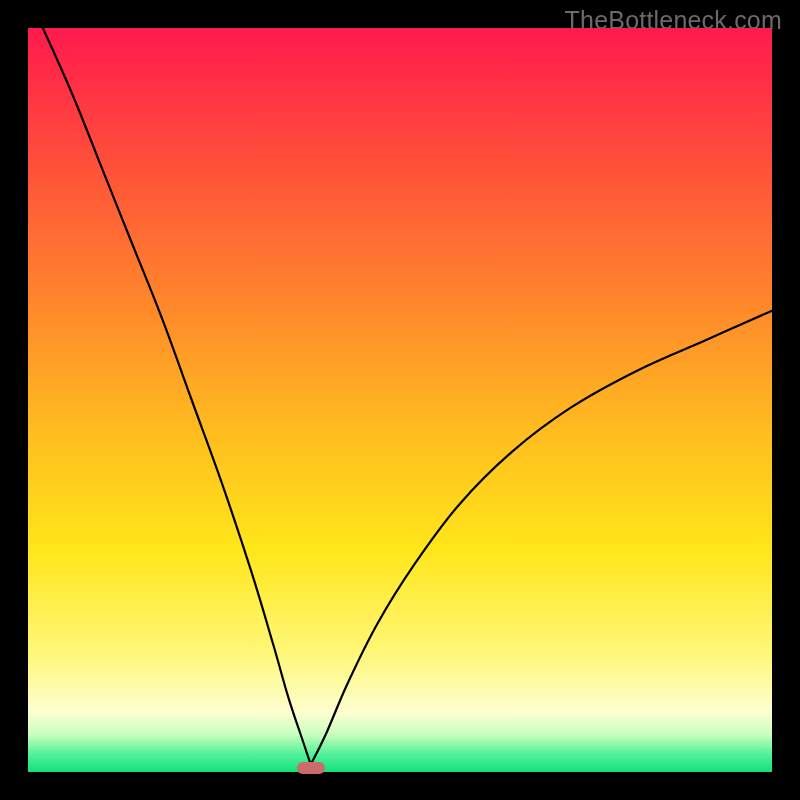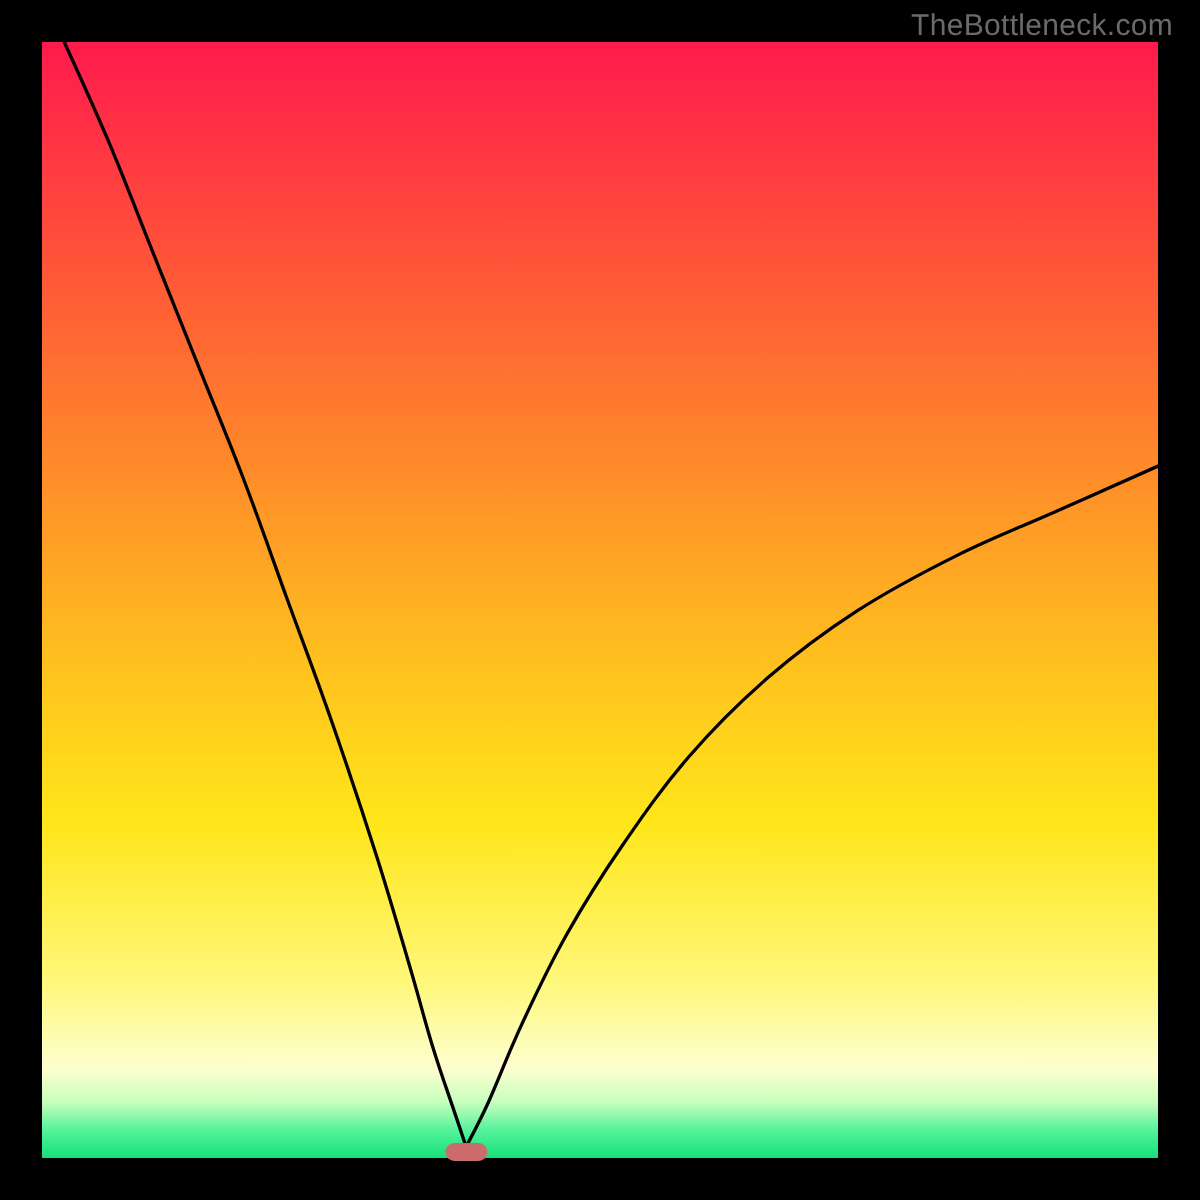--- a/index.html
+++ b/index.html
@@ -38,21 +38,21 @@
       #c7ffbd 95%,
       #56f29a 97.5%,
       #14e07a 100%
     );
   }
   .watermark {
     position: absolute;
     top: 6px;
     right: 18px;
     color: #6a6a6a;
-    font-size: 20px;
+    font-size: 25px;
     letter-spacing: 0.2px;
     font-weight: 500;
     user-select: none;
   }
   svg.curves {
     position: absolute;
     left: 0;
     top: 0;
     width: 744px;
     height: 744px;

